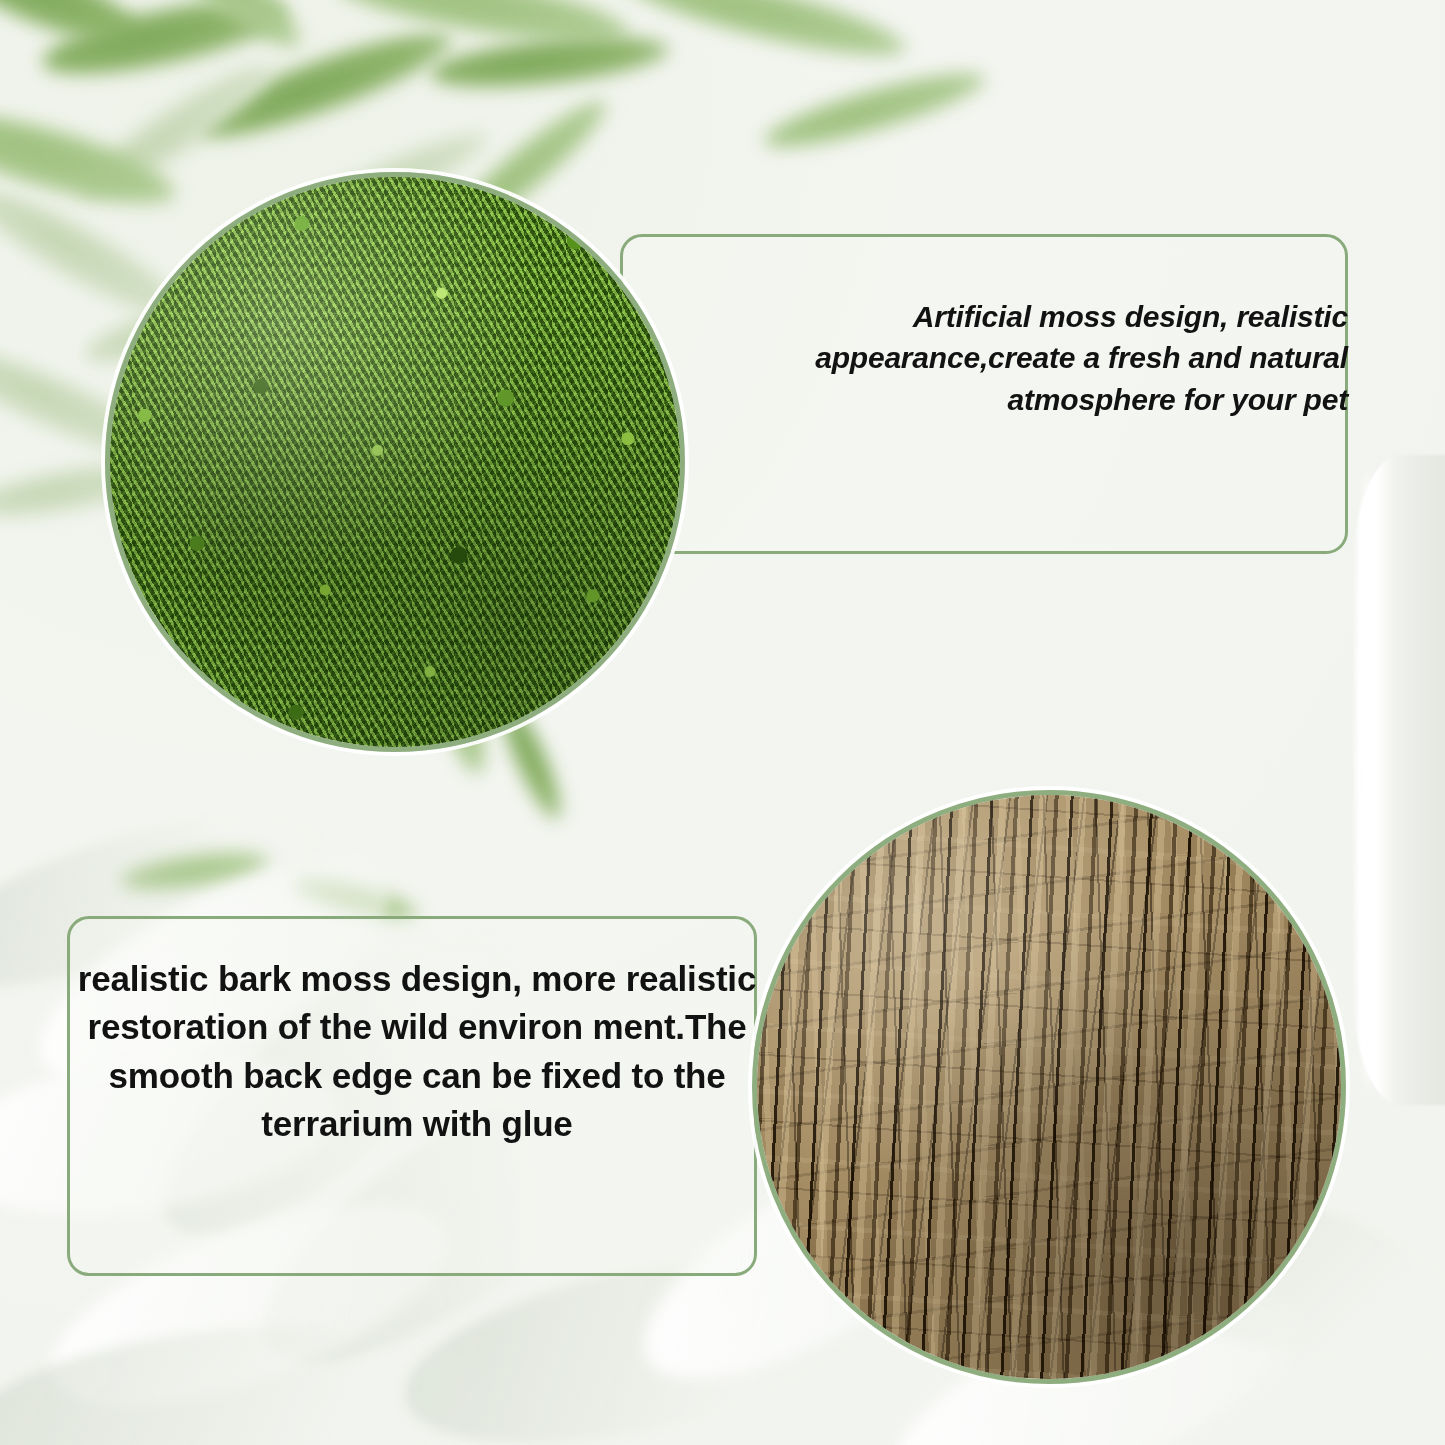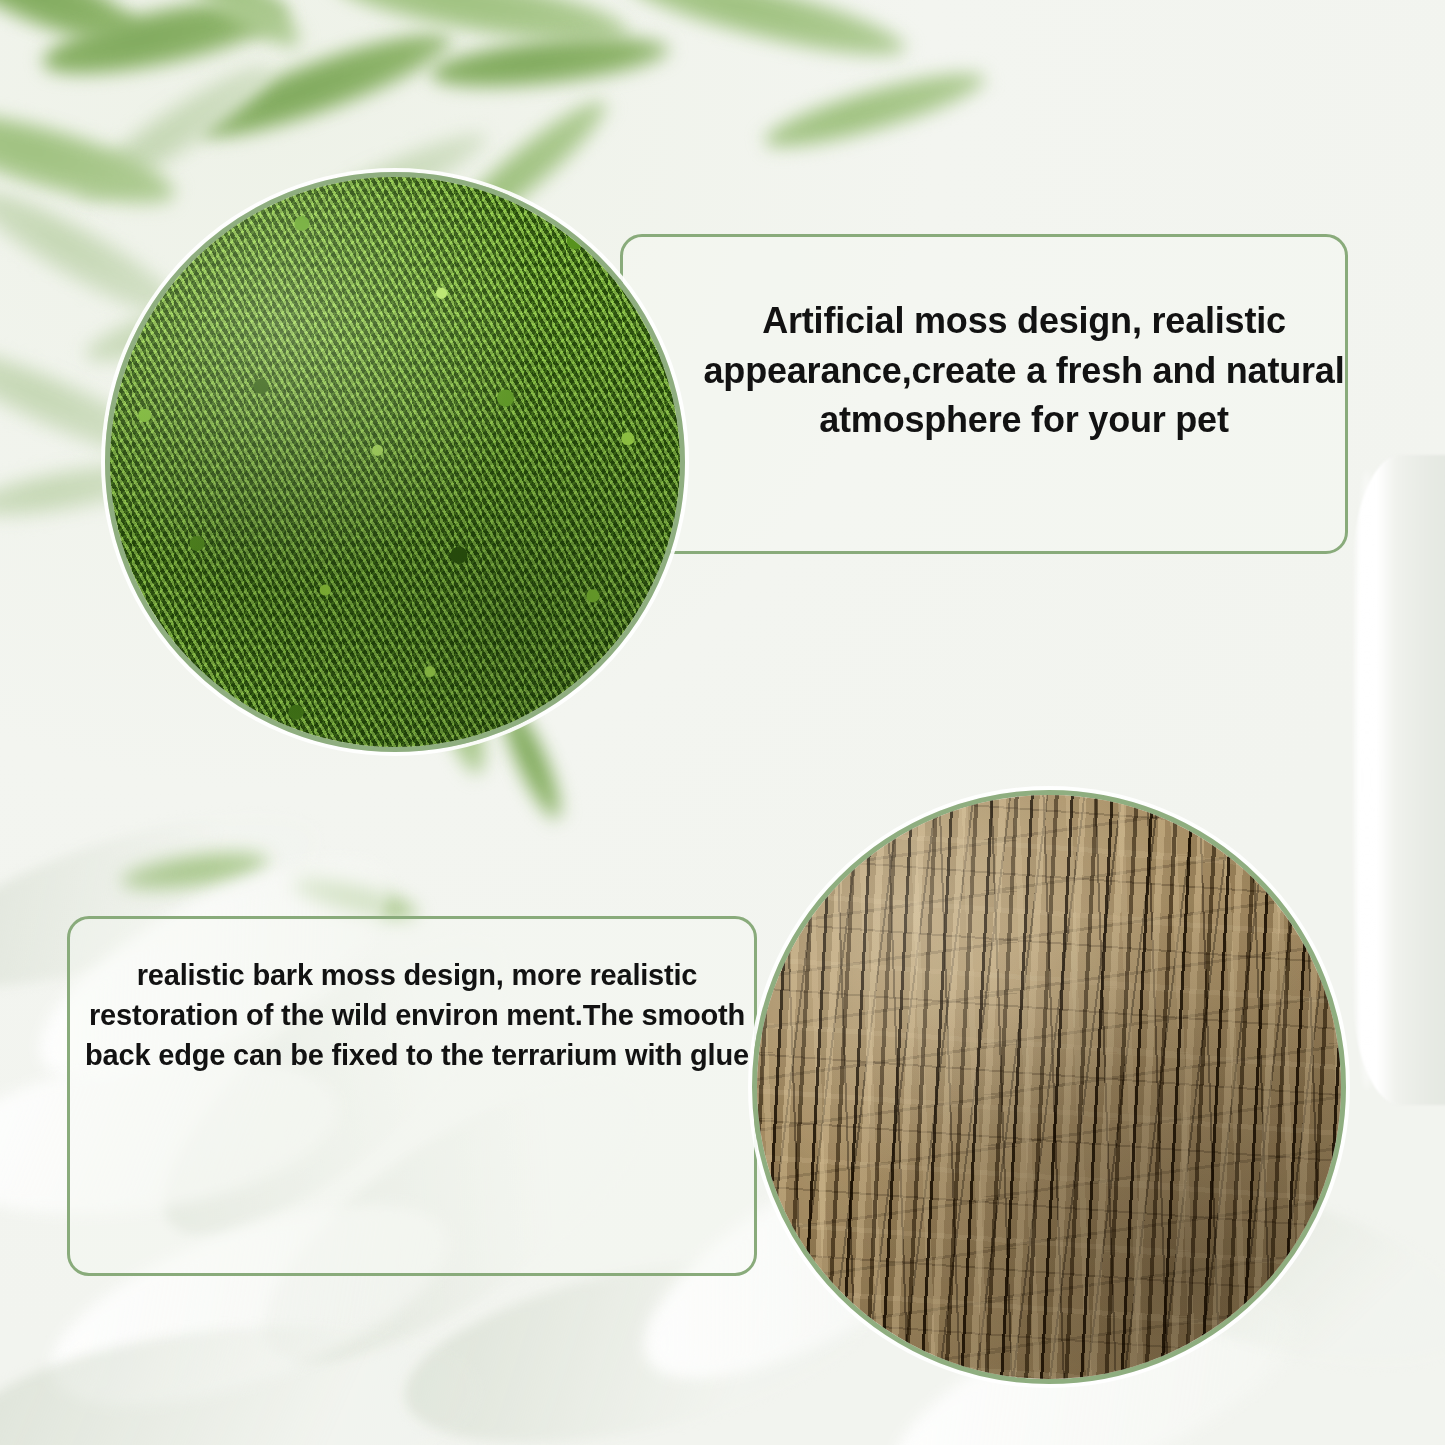--- a/index.html
+++ b/index.html
@@ -75,25 +75,25 @@
   .callout-text{
     position:absolute;
     color:#121212;
     font-weight:700;
     letter-spacing:-0.2px;
     text-align:center;
     line-height:1.38;
   }
   #text-top{
     left:700px;top:296px;width:648px;
-    font-size:36px;text-align:center;
+    font-size:30px;text-align:right;font-style:italic;
   }
   #text-bottom{
     left:72px;top:955px;width:690px;
-    font-size:29px;text-align:center;
+    font-size:35px;text-align:center;
   }
 
   
   .photo-circle{
     position:absolute;border-radius:50%;
     border:5px solid #8fae80;
     box-sizing:border-box;
     overflow:hidden;
     box-shadow:0 0 0 4px rgba(255,255,255,0.92);
   }

